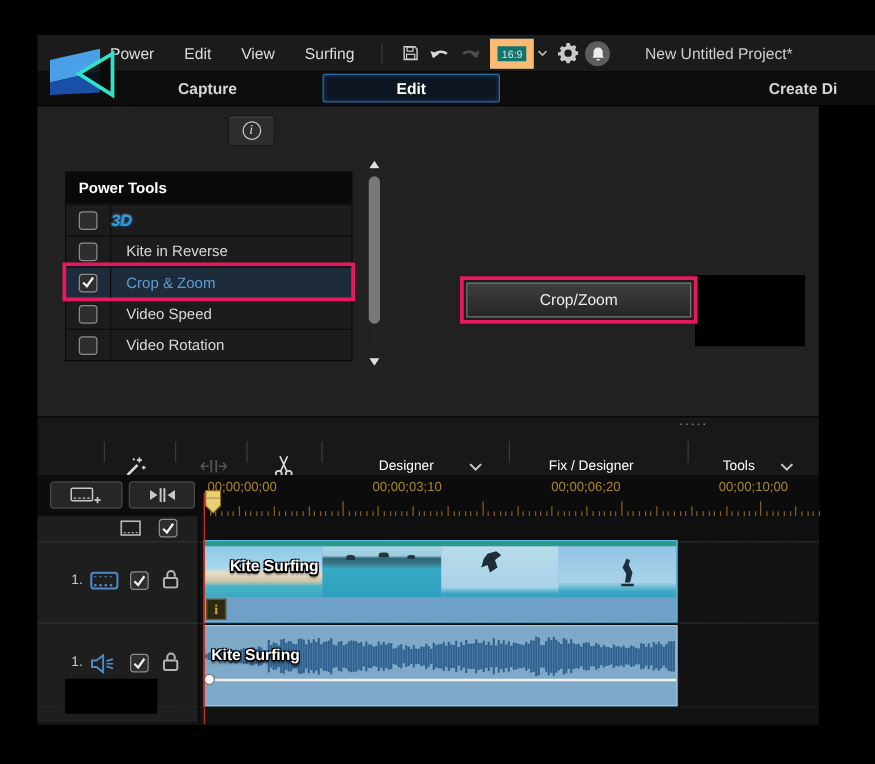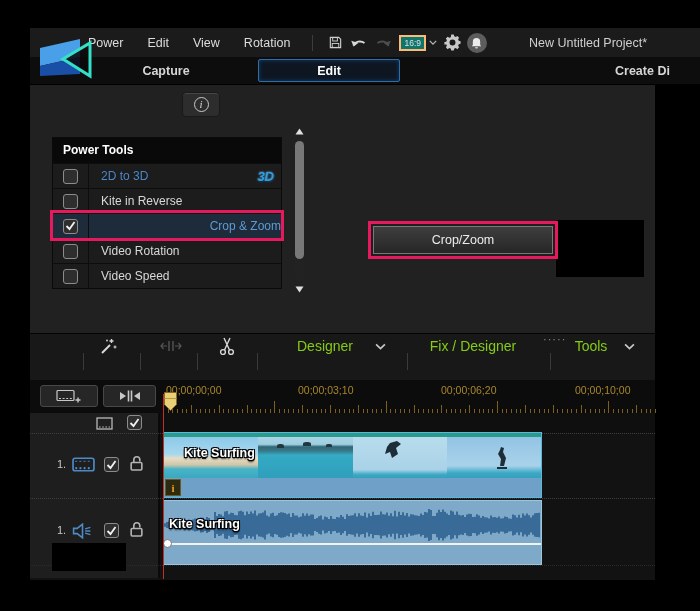--- a/index.html
+++ b/index.html
@@ -8,23 +8,23 @@
   #screen *{box-sizing:border-box;}
 
   
   .menubar{position:absolute;left:30px;top:28px;width:670px;height:29px;background:#1b1b1b;
            display:flex;align-items:center;}
   .menu-item{color:#dcdcdc;font-size:12.5px;padding:0 12px;cursor:default;}
   .menu-item:first-child{margin-left:46px;}
   .msep{width:1px;height:16px;background:#3c3c3c;margin:0 10px;}
   .mb-icon{display:flex;align-items:center;justify-content:center;width:24px;height:22px;}
   .aspect-box{display:flex;align-items:center;gap:3px;margin:0 4px;}
-  .aspect-val{border:2px solid #fdba74;color:#e0e0e0;font-size:8.5px;padding:1px 3px;background:#0f766e;}
+  .aspect-val{border:6px solid #fdba74;color:#e0e0e0;font-size:8.5px;padding:1px 3px;background:#0f766e;}
   .bellcirc{width:20px;height:20px;border-radius:50%;background:#5d5d5d;display:flex;align-items:center;justify-content:center;}
-  .project-title{color:#cfcfcf;font-size:12.5px;margin-left:40px;}
+  .project-title{color:#cfcfcf;font-size:12.5px;margin-left:26px;}
 
   
   .tabbar{position:absolute;left:30px;top:57px;width:670px;height:28px;background:#0d0d0d;border-bottom:1px solid #000;}
   .tab{position:absolute;top:0;height:28px;display:flex;align-items:center;justify-content:center;
        color:#d6d6d6;font-size:12.5px;font-weight:600;}
   .tab-capture{left:66px;width:140px;}
   .tab-produce{left:381px;width:140px;}
   .tab-create{left:585px;width:110px;justify-content:flex-start;}
   .tab-edit{left:228px;width:142px;top:2px;height:23px;border:1px solid #2e6da8;border-radius:2px;
             background:#0e1622;color:#fff;font-weight:bold;box-shadow:0 0 4px #12406a inset;}
@@ -43,21 +43,21 @@
   .listbox{position:absolute;left:22px;top:52px;width:230px;height:152px;background:#1c1c1c;border:1px solid #0a0a0a;}
   .listheader{height:25px;background:#090909;color:#fff;font-weight:bold;font-size:12px;line-height:25px;padding-left:10px;}
   .lrow{height:25px;display:flex;align-items:center;border-top:1px solid #0d0d0d;background:#1c1c1c;}
   .cbcell{width:36px;height:100%;display:flex;align-items:center;justify-content:center;border-right:1px solid #0d0d0d;}
   .cb{width:15px;height:15px;border:1px solid #8c8c8c;border-radius:3px;background:#2e2e2e;
       display:flex;align-items:center;justify-content:center;}
   .cb svg{display:none;}
   .checked .cb svg, .cb.checked svg{display:block;}
   .llabel{margin-left:12px;font-size:12px;color:#d8d8d8;flex:1;}
   .lrow.accent .llabel{color:#4a87c8;}
-  .lrow.selected{background:#1d2b3b;text-align:right;}
+  .lrow.selected{background:#1d2b3b;}
   .lrow.selected .llabel{color:#5f9bd0;}
   .lrow.highlighted{box-shadow:0 0 0 3px #e6185e;position:relative;z-index:3;}
   .badge3d{font-style:italic;font-weight:900;font-size:13px;color:#2f9de0;margin-right:7px;
            text-shadow:0 1px 1px #052a46, 0 0 2px #8ed4ff;}
 
   .scrollbar{position:absolute;left:263px;top:40px;width:13px;height:170px;}
   .sb-arrow{position:absolute;left:0;width:13px;height:12px;display:flex;align-items:center;justify-content:center;}
   .sb-track{position:absolute;left:2px;top:13px;width:9px;height:144px;background:#222;border-radius:5px;}
   .sb-thumb{position:absolute;left:2px;top:16px;width:9px;height:118px;background:#787878;border-radius:5px;}
 
@@ -65,21 +65,21 @@
   .btnwrap{position:absolute;left:338px;top:136px;width:190px;height:38px;border:3px solid #e6185e;
            display:flex;align-items:center;justify-content:center;background:#1e1e1e;z-index:2;}
   .cropzoom-btn{width:180px;height:28px;background:linear-gradient(#3e3e3e,#262626);border:1px solid #787878;
                 color:#ececec;font-size:12.5px;font-family:inherit;}
   .blackbox{position:absolute;background:#000;}
   .bb-panel{left:526px;top:135px;width:88px;height:57px;z-index:1;}
 
   
   .tbar{position:absolute;left:30px;top:333px;width:625px;height:47px;background:#181818;border-top:1px solid #040404;}
   .tbar .vsep{position:absolute;top:19px;width:1px;height:17px;background:#3a3a3a;}
-  .titem{position:absolute;top:0;height:24px;display:flex;align-items:center;justify-content:center;color:#84cc16;font-size:14px;}
+  .titem{position:absolute;top:27px;height:24px;display:flex;align-items:center;justify-content:center;color:#ffffff;font-size:11px;}
   .dots{position:absolute;left:513px;top:-1px;color:#8a8a8a;font-size:11px;letter-spacing:1px;}
 
   
   .ruler{position:absolute;left:30px;top:380px;width:625px;height:33px;background:#0c0c0c;}
   .rbtn{position:absolute;top:5px;height:22px;background:#262626;border:1px solid #484848;border-radius:3px;
         display:flex;align-items:center;justify-content:center;}
   .rbtn1{left:10px;width:58px;}
   .rbtn2{left:73px;width:53px;}
   .tc{position:absolute;top:4px;font-size:10.5px;color:#a8862c;white-space:nowrap;}
   .ticks{position:absolute;left:133px;top:20px;width:492px;height:13px;}
@@ -124,21 +124,21 @@
 </style>
 </head>
 <body>
 
 <div id="screen">
 
   <div class="menubar">
     <span class="menu-item">Power</span>
     <span class="menu-item">Edit</span>
     <span class="menu-item">View</span>
-    <span class="menu-item">Rotation</span>
+    <span class="menu-item">Surfing</span>
     <span class="msep"></span>
     <span class="mb-icon">
       <svg width="15" height="15" viewBox="0 0 16 16">
           <path d="M2.5 2.5h9l2 2v9h-11z" fill="none" stroke="#cfcfcf" stroke-width="1.2"></path>
           <rect x="5" y="2.8" width="5" height="3.6" fill="none" stroke="#cfcfcf"></rect>
           <rect x="4.5" y="9" width="7" height="4.2" fill="none" stroke="#cfcfcf"></rect>
         </svg>
     </span>
     <span class="mb-icon">
       <svg width="18" height="14" viewBox="0 0 18 14">
@@ -192,21 +192,20 @@
     <div class="info-btn">
       <span class="ci">i</span>
     </div>
 
     <div class="listbox">
       <div class="listheader">Power Tools</div>
       <div class="lrow accent">
         <span class="cbcell">
             <span class="cb"></span>
           </span>
-        <span class="llabel">2D to 3D</span>
         <span class="badge3d">3D</span>
       </div>
       <div class="lrow">
         <span class="cbcell">
             <span class="cb"></span>
           </span>
         <span class="llabel">Kite in Reverse</span>
       </div>
       <div class="lrow checked selected highlighted">
         <span class="cbcell">
@@ -215,27 +214,27 @@
                 <path d="M1.5 5l3 3 5-7" fill="none" stroke="#f2f2f2" stroke-width="1.8"></path>
               </svg>
             </span>
           </span>
         <span class="llabel">Crop &amp; Zoom</span>
       </div>
       <div class="lrow">
         <span class="cbcell">
             <span class="cb"></span>
           </span>
-        <span class="llabel">Video Rotation</span>
+        <span class="llabel">Video Speed</span>
       </div>
       <div class="lrow">
         <span class="cbcell">
             <span class="cb"></span>
           </span>
-        <span class="llabel">Video Speed</span>
+        <span class="llabel">Video Rotation</span>
       </div>
     </div>
 
     <div class="scrollbar">
       <span class="sb-arrow" style="top:0">
           <svg width="9" height="7" viewBox="0 0 9 7">
             <path d="M4.5 0.5L8.5 6.5H0.5z" fill="#e0e0e0"></path>
           </svg>
         </span>
       <span class="sb-track"></span>

